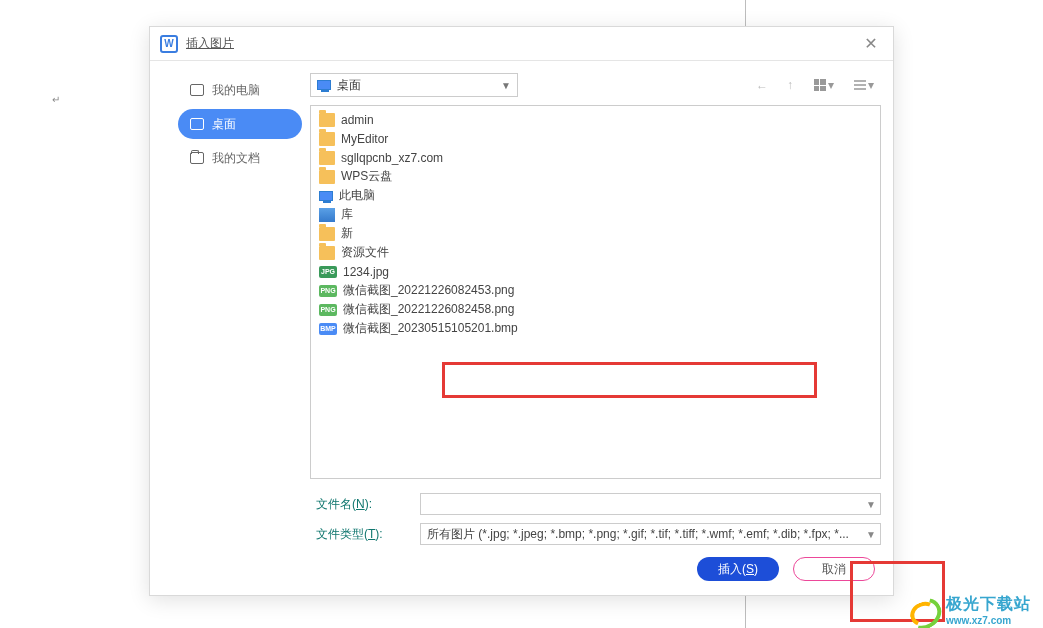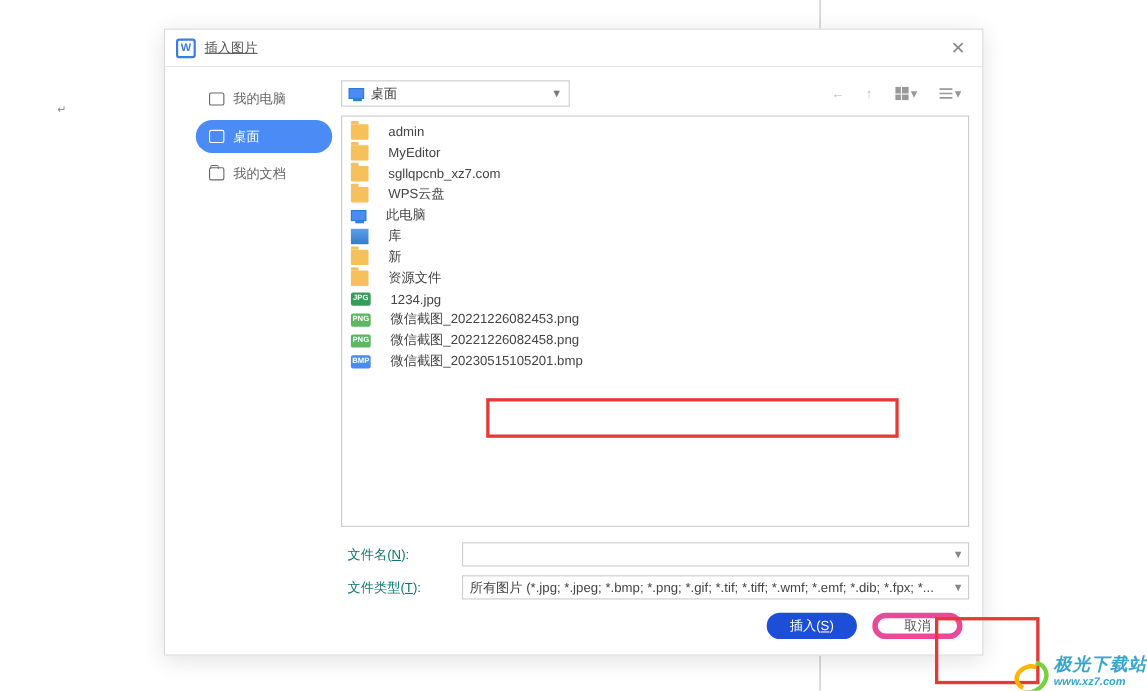--- a/index.html
+++ b/index.html
@@ -105,21 +105,21 @@
     color: #999;
   }
   .grid-ic { width: 12px; height: 12px; display: grid; grid-template-columns: 1fr 1fr; grid-template-rows: 1fr 1fr; gap: 1px; }
   .grid-ic span { background: #999; }
   .filelist {
     flex: 1; border: 1px solid #ccc; background: #fff;
     overflow: auto; padding: 4px 6px;
   }
   .frow {
     display: flex; align-items: center; height: 19px;
-    cursor: pointer; padding-left: 2px; gap: 12px;
+    cursor: pointer; padding-left: 2px;
   }
   .fic {
     width: 16px; height: 14px; margin-right: 6px; position: relative;
     flex-shrink: 0;
   }
   .fic.folder {
     background: #f6c05a; border-top-left-radius: 2px; border-radius: 1px;
   }
   .fic.folder::before { content: ""; position: absolute; top: -3px; left: 0; width: 7px; height: 3px; background: #f6c05a; border-radius: 1px 1px 0 0; }
   .fic.monitor { background: #4a8bf5; border: 1px solid #2d7dd2; height: 10px; width: 14px; }
@@ -150,32 +150,31 @@
   .btn-row {
     display: flex; justify-content: flex-end; gap: 14px;
     padding: 10px 6px 4px 0;
   }
   .btn {
     min-width: 82px; height: 24px; border-radius: 12px;
     display: flex; align-items: center; justify-content: center;
     cursor: pointer; font-size: 12px;
   }
   .btn.primary { background: #1d4ed8; color: #fff; }
-  .btn.secondary { background: #fff; color: #555; border: 5px solid #ec4899; }
+  .btn.secondary { background: #fff; color: #555; border: 1px solid #ec4899; }
   .redbox {
     position: absolute; border: 3px solid #e53935; pointer-events: none;
   }
   .redbox.r1 { left: 442px; top: 362px; width: 375px; height: 36px; }
   .redbox.r2 { left: 850px; top: 561px; width: 95px; height: 61px; }
   .watermark {
-    position: absolute; right: 0; bottom: 2px;
-    display: flex; align-items: flex-end; gap: 6px;
+    position: absolute; right: 12px; bottom: 2px;
+    display: flex; align-items: center; gap: 6px;
     color: #37a6cf; font-size: 16px; font-weight: 600;
     letter-spacing: 1px;
-    font-style: italic;
   }
   .wm-swirl {
     width: 34px; height: 28px; position: relative;
   }
   .wm-swirl::before, .wm-swirl::after {
     content: ""; position: absolute; border-radius: 50%;
   }
   .wm-swirl::before { width: 28px; height: 22px; left: 0; top: 3px; border: 4px solid #76d13c; border-top-color: transparent; border-left-color: transparent; transform: rotate(-30deg); }
   .wm-swirl::after { width: 20px; height: 16px; left: 4px; top: 6px; border: 4px solid #ffb400; border-bottom-color: transparent; border-right-color: transparent; transform: rotate(-20deg); }
   .wm-url { font-size: 10px; color: #37a6cf; letter-spacing: 0; }

